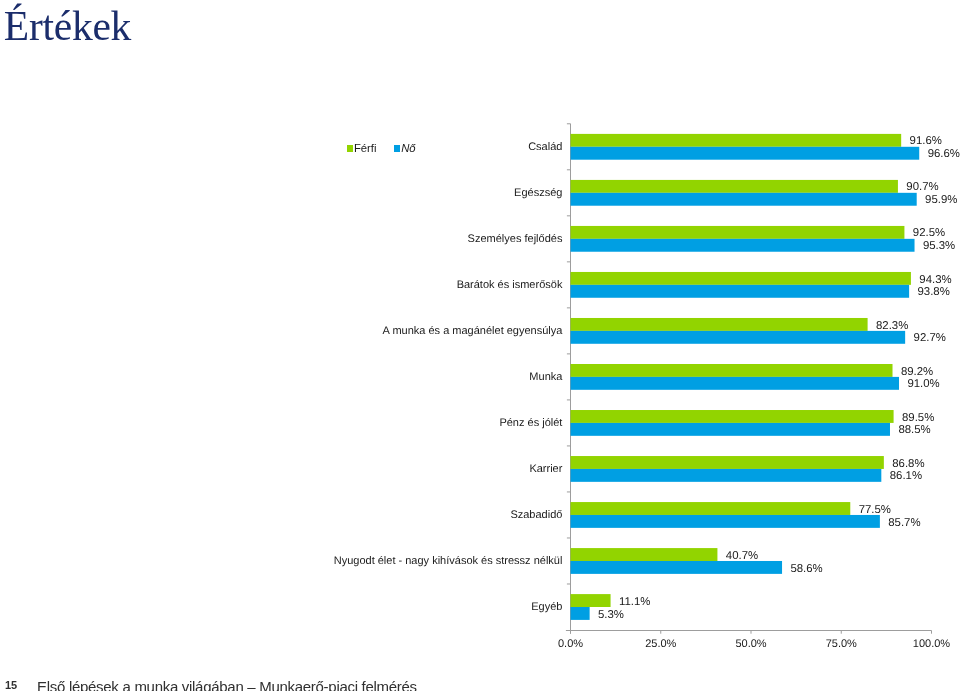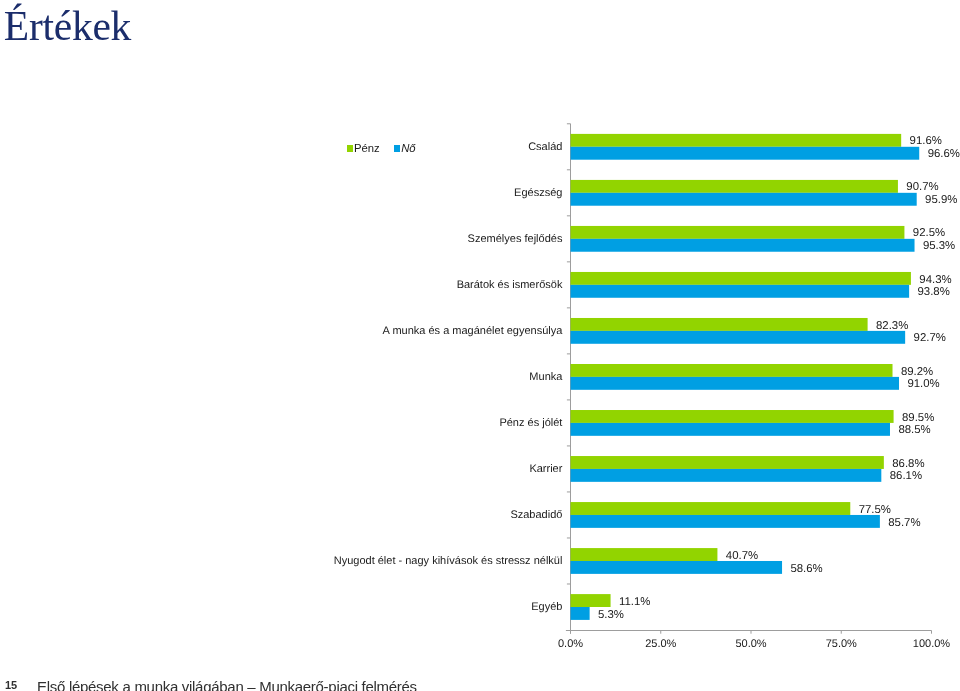--- a/index.html
+++ b/index.html
@@ -17,21 +17,21 @@
   .chart{position:absolute;left:0;top:0;width:960px;height:691px;text-rendering:geometricPrecision;}
   .footer-num{position:absolute;left:4.9px;top:679.4px;font-size:11px;font-weight:bold;color:#303030;}
   .footer-text{position:absolute;left:37.0px;top:678.2px;font-size:15px;color:#303030;letter-spacing:-0.29px;}
 </style>
 </head>
 <body>
 
 <div class="slide">
   <div class="title" style="color: rgb(27, 45, 107);">Értékek</div>
   <div class="legend">
-      <div class="lg lg1"><span class="sw" style="background:#92D400"></span><span class="lgl">Pénz</span></div>
+      <div class="lg lg1"><span class="sw" style="background:#92D400"></span><span class="lgl">Férfi</span></div>
       <div class="lg lg2"><span class="sw" style="background:#009FE3"></span><span class="lgl">Nő</span></div>
     </div>
   <svg class="chart" id="chart" viewBox="0 0 960 691">
       <line x1="570.5" y1="123.7" x2="570.5" y2="633.6" stroke="#9d9d9d" stroke-width="1"></line>
       <line x1="565.9" y1="630.5" x2="931.5" y2="630.5" stroke="#9d9d9d" stroke-width="1"></line>
       <rect x="570.5" y="133.9" width="330.67599999999993" height="12.9" fill="#92D400"></rect>
       <rect x="570.5" y="146.8" width="348.726" height="12.9" fill="#009FE3"></rect>
       <text x="909.5759999999999" y="144.45000000000002" font-size="11.4" font-family="&quot;Liberation Sans&quot;,sans-serif" fill="#1a1a1a">91.6%</text>
       <text x="927.626" y="157.35000000000002" font-size="11.4" font-family="&quot;Liberation Sans&quot;,sans-serif" fill="#1a1a1a">96.6%</text>
       <text x="562.4" y="150.20000000000002" font-size="11" text-anchor="end" font-family="&quot;Liberation Sans&quot;,sans-serif" fill="#1a1a1a">Család</text>

